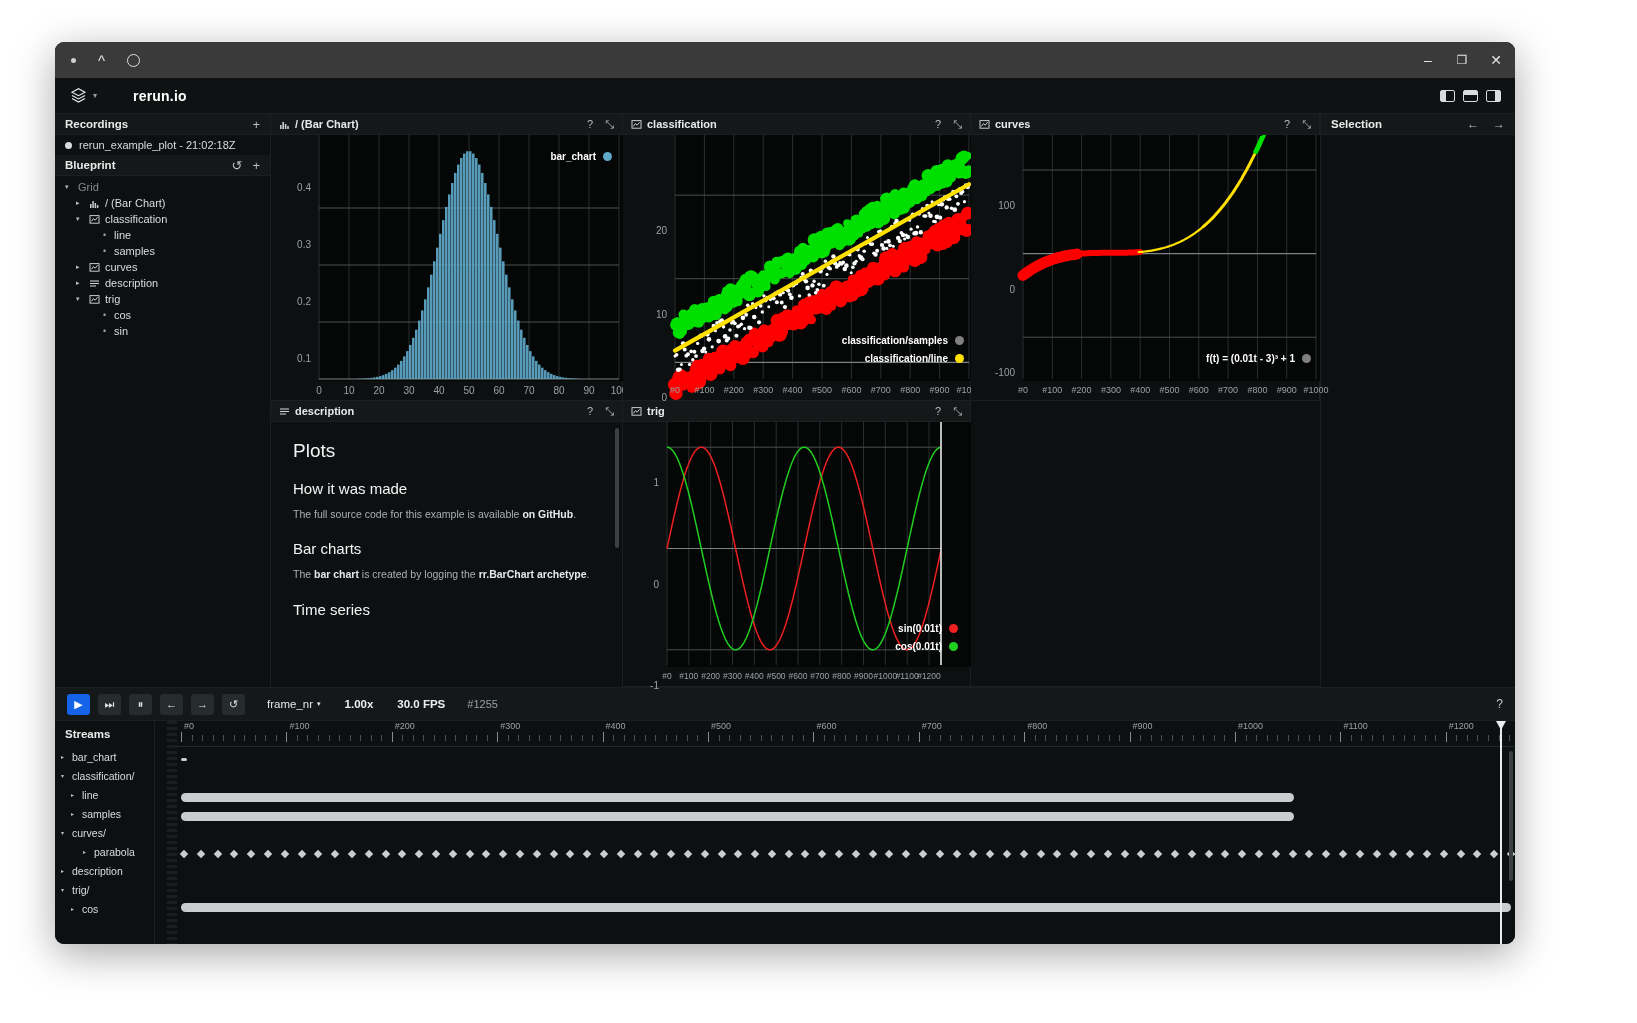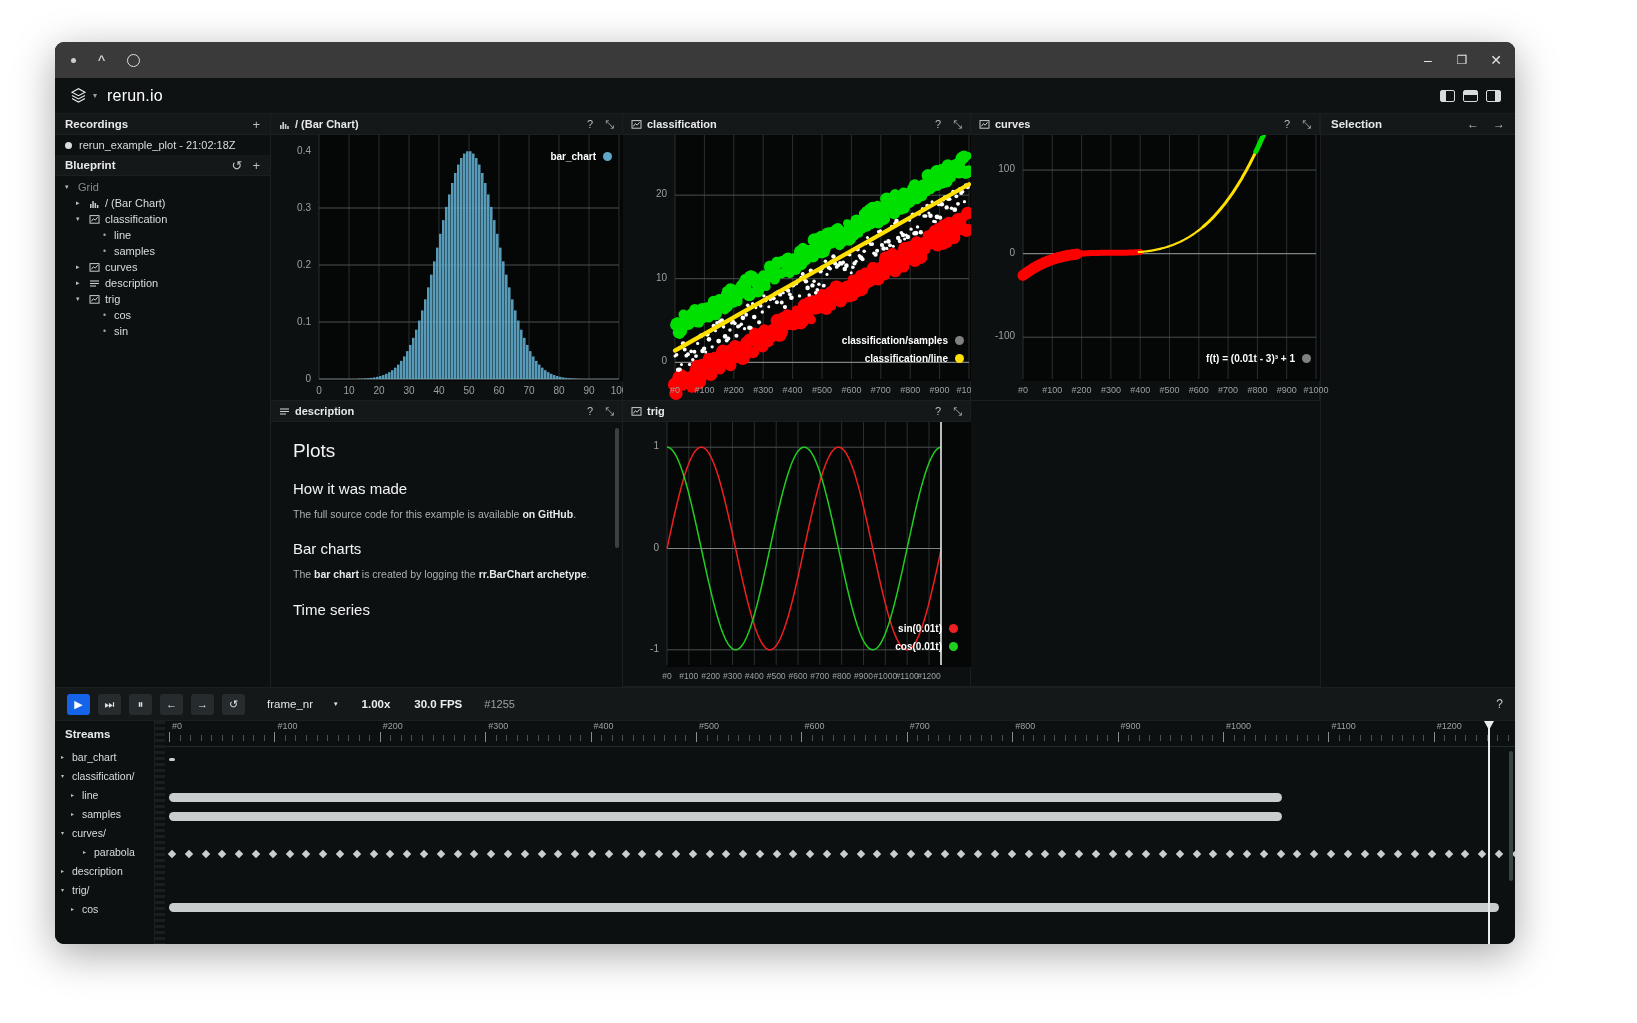--- a/index.html
+++ b/index.html
@@ -37,21 +37,21 @@
   .tb-btn.sq { font-size: 12px; }
   
   .brandbar {
     height: 36px; background: #0e1213;
     display: flex; align-items: center; padding: 0 14px;
     border-bottom: 1px solid #1b1f20;
   }
   .brand-logo { display: flex; align-items: center; gap: 5px; }
   .brand-logo svg { display: block; }
   .brand-caret { color: #9aa0a1; font-size: 8px; }
-  .brand-name { color: #fff; font-weight: normal; font-size: 16px; margin-left: 10px; letter-spacing: .2px; }
+  .brand-name { color: #fff; font-weight: bold; font-size: 14px; margin-left: 36px; letter-spacing: .2px; }
   .brandbar .layout-icons { margin-left: auto; display: flex; gap: 8px; }
   .lay-ico { width: 15px; height: 12px; border: 1.5px solid #d8dcdd; border-radius: 2px; position: relative; }
   .lay-ico.a::after { content:""; position:absolute; left:0; top:0; bottom:0; width:5px; background:#d8dcdd; }
   .lay-ico.b::after { content:""; position:absolute; left:0; right:0; top:0; height:4px; background:#d8dcdd; }
   .lay-ico.c::after { content:""; position:absolute; right:0; top:0; bottom:0; width:5px; background:#d8dcdd; }
 
   
   .body { display: flex; height: 573px; }
 
   
@@ -77,21 +77,21 @@
   .viewrow { display: flex; }
   .view { position: relative; border-right: 1px solid #1b1f20; border-bottom: 1px solid #1b1f20; background: #0d1011; }
   .view-head {
     height: 21px; background: #141819; display: flex; align-items: center;
     gap: 5px; padding: 0 8px; color: #e6e8e9; font-size: 11px; font-weight: bold;
     border-bottom: 1px solid #1b1f20;
   }
   .view-head .tools { margin-left: auto; display: flex; gap: 12px; color: #b7bcbd; font-weight: normal; font-size: 11px; }
   .plotarea { position: relative; background: #050606; }
   .yaxis-lbl, .xaxis-lbl { position: absolute; color: #9aa1a2; font-size: 10px; }
-  .yaxis-lbl { text-align: right; }
+  .yaxis-lbl { text-align: right; margin-top: 37px; }
   .xaxis-lbl { text-align: center; }
   .legend-row { position: absolute; display: flex; align-items: center; gap: 7px; white-space: nowrap; }
   .legend-row span { color: #fff; font-size: 10px; font-weight: bold; }
   .legend-dot { width: 9px; height: 9px; border-radius: 50%; flex: none; }
 
   
   .descbody { background: #0d1011; overflow: hidden; position: relative; padding: 18px 22px 0 22px; }
   .descbody h1 { color: #f2f4f4; font-size: 19px; font-weight: normal; margin-bottom: 13px; }
   .descbody h2 { color: #f2f4f4; font-size: 15px; font-weight: normal; margin: 18px 0 9px; }
   .descbody p { color: #a9b0b1; font-size: 10.5px; line-height: 1.55; }
@@ -106,27 +106,27 @@
   .timebar {
     height: 34px; background: #141819; display: flex; align-items: center;
     padding: 0 12px; gap: 8px; border-top: 1px solid #1b1f20; border-bottom: 1px solid #1b1f20;
   }
   .tbtn {
     width: 23px; height: 21px; border-radius: 3px; background: #262c2d;
     display: flex; align-items: center; justify-content: center;
     color: #dfe3e3; font-size: 11px;
   }
   .tbtn.primary { background: #1463e8; color: #fff; }
-  .tsel { display: flex; align-items: center; gap: 21px; color: #e3e6e6; font-size: 11.5px; margin-left: 14px; }
+  .tsel { display: flex; align-items: center; gap: 4px; color: #e3e6e6; font-size: 11.5px; margin-left: 14px; }
   .tsel .car { font-size: 7px; }
   .tval { color: #eceeee; font-size: 11.5px; font-weight: bold; margin-left: 16px; }
   .tframe { color: #9aa1a2; font-size: 11px; margin-left: 14px; }
   .thelp { margin-left: auto; color: #c4c9ca; font-size: 12px; }
 
-  .streams { display: flex; height: 230px; }
+  .streams { display: flex; height: 230px; gap: 12px; }
   .streamtree { width: 100px; background: #0d1011; border-right: 1px solid #1b1f20; flex: none; }
   .streamtree .panel-head { border-bottom: none; background: #0d1011; padding-left: 10px; }
   .st-row { display: flex; align-items: center; gap: 4px; font-size: 10.5px; color: #d9dddd; padding: 3.5px 6px; }
   .st-row .tri { font-size: 6px; color: #b6bbbc; width: 7px; flex: none; }
   .timeline { flex: 1; position: relative; background: #0d1011; overflow: hidden; }
   .tl-ruler { position: relative; height: 26px; border-bottom: 1px solid #22292a; }
   .tl-tick { position: absolute; top: 14px; width: 1px; height: 6px; background: #4b5253; }
   .tl-tick.maj { top: 11px; height: 10px; background: #878e8f; }
   .tl-num { position: absolute; top: 0; color: #9aa1a2; font-size: 9px; }
   .tl-lane { position: absolute; left: 0; right: 0; }

